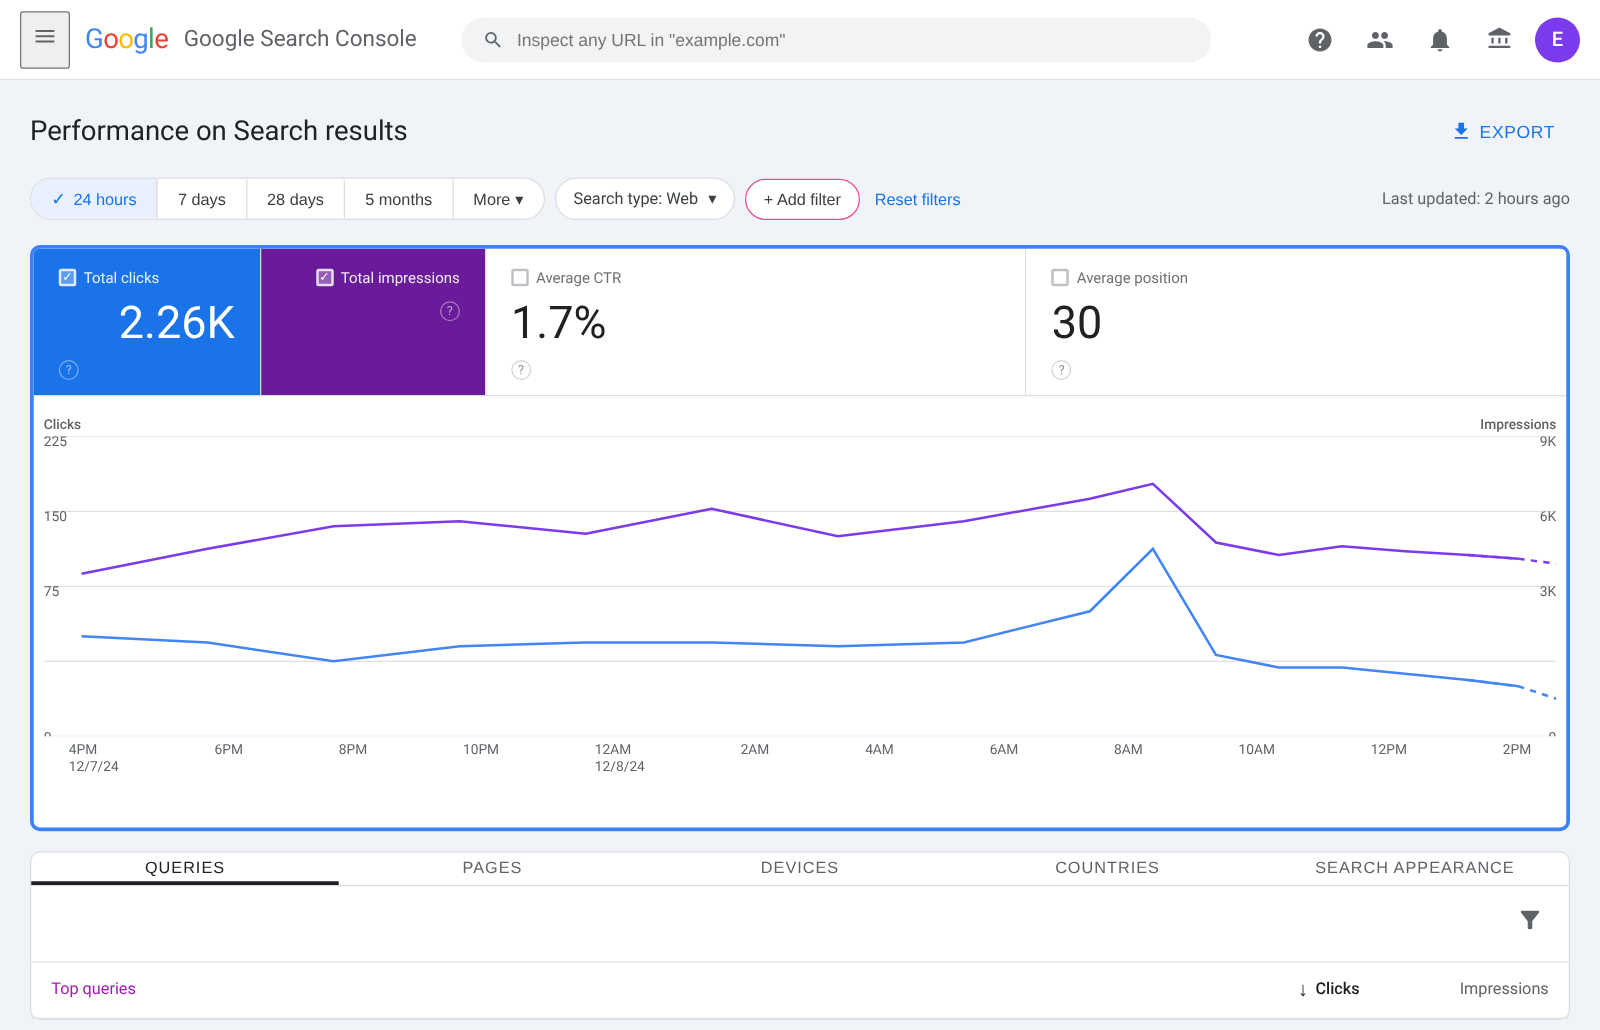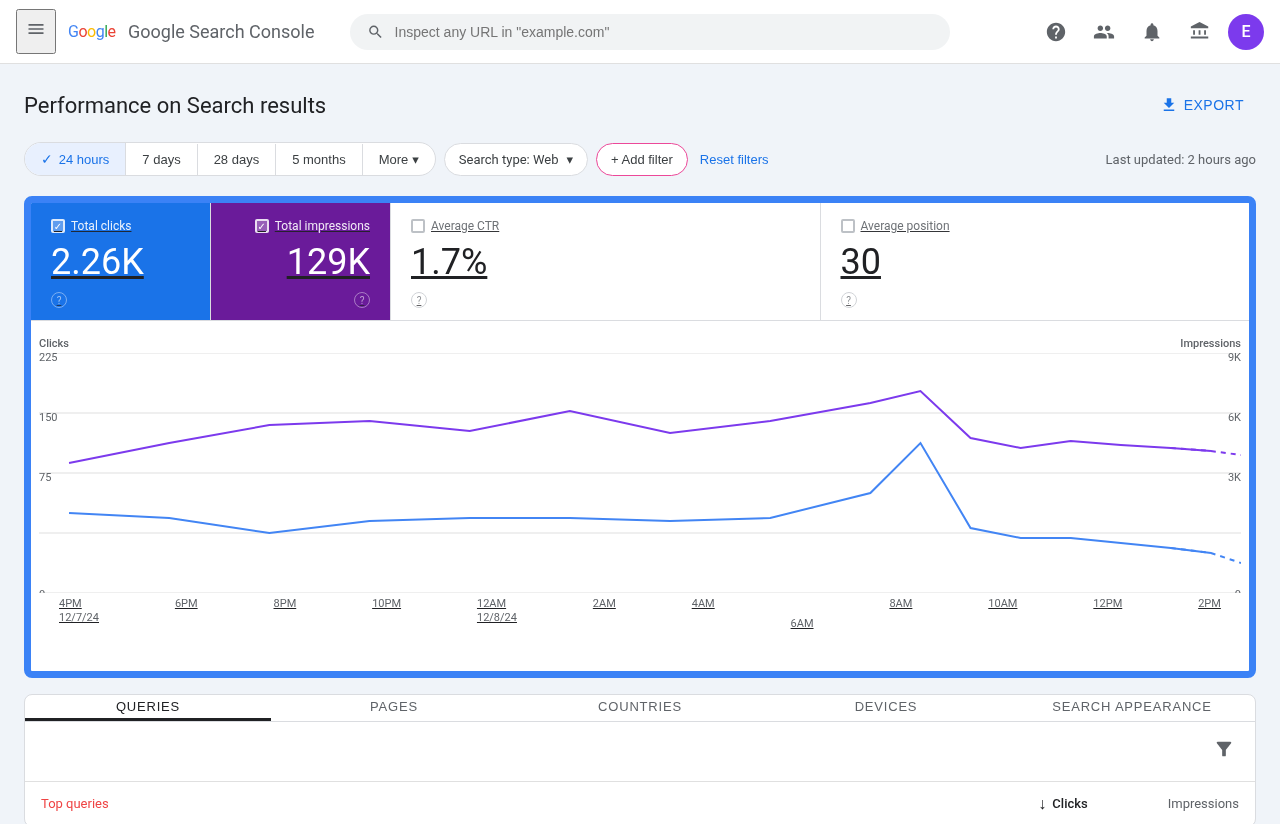--- a/index.html
+++ b/index.html
@@ -219,24 +219,23 @@
     .last-updated {
       margin-left: auto;
       font-size: 13px;
       color: #5f6368;
     }
 
     
     .stats-section {
       background: #fff;
       border-radius: 8px;
-      border: 7px solid #3b82f6;
+      border: 3px solid #3b82f6;
       margin-bottom: 0;
       overflow: hidden;
-      text-decoration: underline;
     }
     .stats-cards {
       display: flex;
       border-bottom: 1px solid #dadce0;
     }
     .stat-card {
       padding: 16px 20px 12px 20px;
       border-right: 1px solid #dadce0;
       min-width: 180px;
       display: flex;
@@ -294,21 +293,21 @@
     .stat-card.ctr .stat-label,
     .stat-card.position .stat-label {
       color: #5f6368;
     }
     .stat-value {
       font-size: 36px;
       font-weight: 400;
       line-height: 1.2;
       margin-bottom: 4px;
     }
-    .stat-card.clicks .stat-value { color: #fff; }
+    .stat-card.clicks .stat-value { color: #fff; margin-left: 48px; }
     .stat-card.impressions .stat-value { color: #fff; }
     .stat-footer {
       display: flex;
       align-items: center;
       gap: 6px;
       margin-top: 4px;
     }
     .help-icon {
       width: 16px;
       height: 16px;
@@ -380,41 +379,41 @@
     }
 
     .table-header {
       display: flex;
       align-items: center;
       padding: 12px 16px;
       border-bottom: 1px solid #e0e0e0;
     }
     .table-header-label {
       font-size: 13px;
-      color: #ef4444;
+      color: #a21caf;
       font-weight: 400;
     }
     .table-header-clicks {
       margin-left: auto;
       display: flex;
       align-items: center;
       gap: 6px;
       font-size: 13px;
       color: #202124;
       font-weight: 500;
     }
     .table-header-impressions {
       margin-left: 80px;
       font-size: 13px;
       color: #5f6368;
       font-weight: 400;
     }
 
     .google-logo-text {
-      font-size: 16px;
+      font-size: 22px;
       font-weight: 400;
       letter-spacing: -0.5px;
     }
   </style>
 </head>
 <body>
 
 <header class="header">
   <button class="header-menu-icon">
     <svg width="20" height="20" viewBox="0 0 24 24" fill="currentColor">
@@ -524,21 +523,20 @@
         <div class="stat-footer">
           <div class="help-icon" style="border-color:rgba(255,255,255,0.6); color:rgba(255,255,255,0.8);">?</div>
         </div>
       </div>
 
       <div class="stat-card impressions">
         <div class="stat-header">
           <div class="stat-checkbox checked"></div>
           <span class="stat-label">Total impressions</span>
         </div>
-        <div class="stat-value">129K</div>
         <div class="stat-footer">
           <div class="help-icon" style="border-color:rgba(255,255,255,0.6); color:rgba(255,255,255,0.8);">?</div>
         </div>
       </div>
 
       <div class="stat-card ctr" style="flex:1; border-right:1px solid #dadce0;">
         <div class="stat-header">
           <div class="stat-checkbox" style="border-color:#bdc1c6;"></div>
           <span class="stat-label" style="color:#5f6368;">Average CTR</span>
         </div>
@@ -627,35 +625,35 @@
       </svg>
 
       <div style="display:flex; justify-content:space-between; padding: 4px 20px 0 20px; font-size:11px; color:#5f6368;">
         <div class="chart-x-label" style="text-align:left;">4PM<br><span style="color:#5f6368;">12/7/24</span></div>
         <div class="chart-x-label" style="text-align:center;">6PM</div>
         <div class="chart-x-label" style="text-align:center;">8PM</div>
         <div class="chart-x-label" style="text-align:center;">10PM</div>
         <div class="chart-x-label" style="text-align:left;">12AM<br><span style="color:#5f6368;">12/8/24</span></div>
         <div class="chart-x-label" style="text-align:center;">2AM</div>
         <div class="chart-x-label" style="text-align:center;">4AM</div>
-        <div class="chart-x-label" style="text-align:center;margin-top:20px;">6AM</div>
+        <div class="chart-x-label" style="text-align:center;">6AM</div>
         <div class="chart-x-label" style="text-align:center;">8AM</div>
         <div class="chart-x-label" style="text-align:center;">10AM</div>
         <div class="chart-x-label" style="text-align:center;">12PM</div>
         <div class="chart-x-label" style="text-align:center;">2PM</div>
       </div>
     </div>
   </div>
 
   <div class="bottom-section">
     <div class="bottom-tabs">
       <button class="bottom-tab active">QUERIES</button>
       <button class="bottom-tab">PAGES</button>
+      <button class="bottom-tab">DEVICES</button>
       <button class="bottom-tab">COUNTRIES</button>
-      <button class="bottom-tab">DEVICES</button>
       <button class="bottom-tab">SEARCH APPEARANCE</button>
     </div>
 
     <div class="bottom-toolbar">
       <button class="filter-icon-btn">
         <svg width="22" height="22" viewBox="0 0 24 24" fill="currentColor" style="color:#5f6368;">
           <path d="M4.25 5.61C6.27 8.2 10 13 10 13v6c0 .55.45 1 1 1h2c.55 0 1-.45 1-1v-6s3.72-4.8 5.74-7.39c.51-.66.04-1.61-.79-1.61H5.04c-.83 0-1.3.95-.79 1.61z"></path>
         </svg>
       </button>
     </div>

